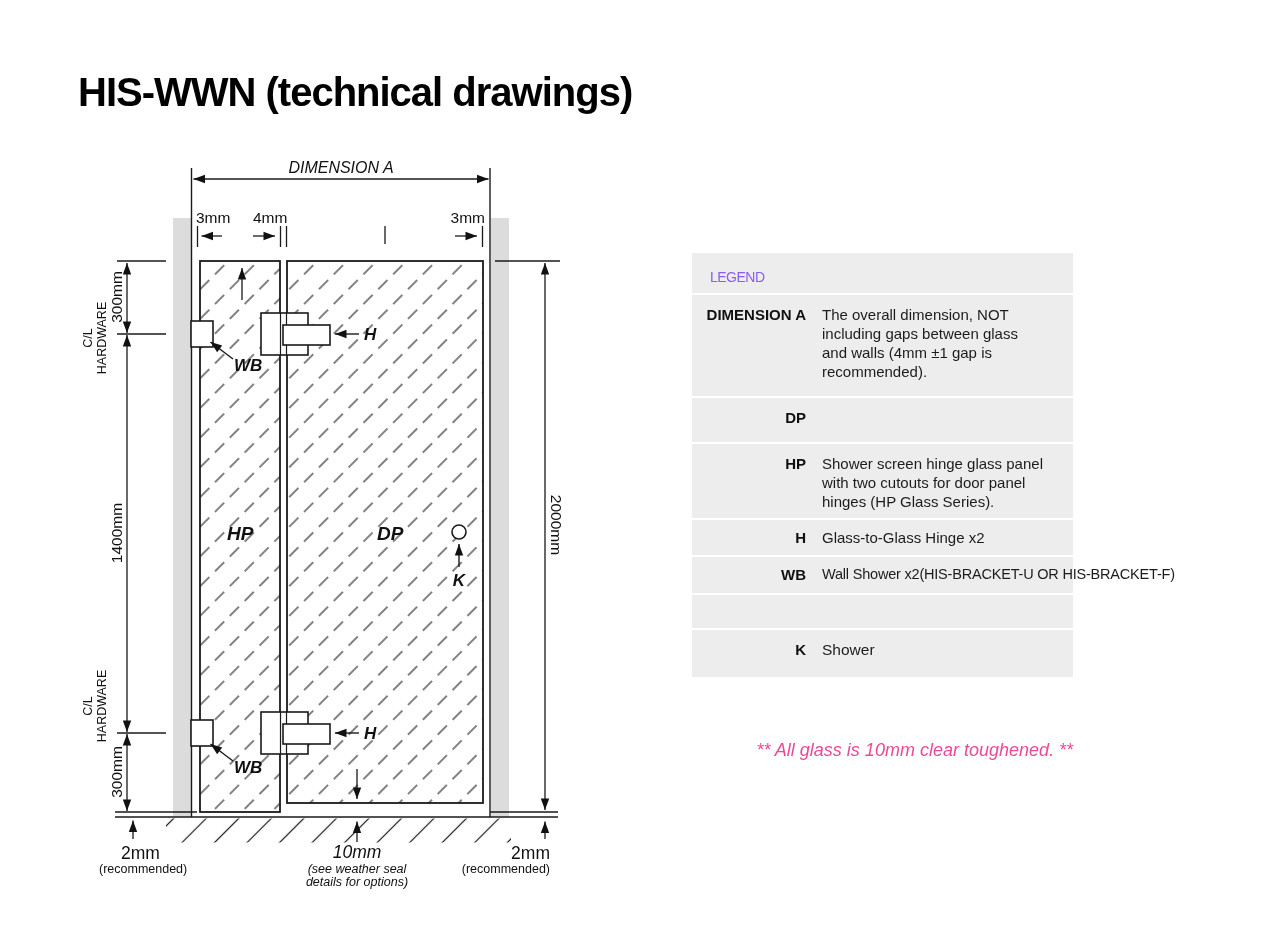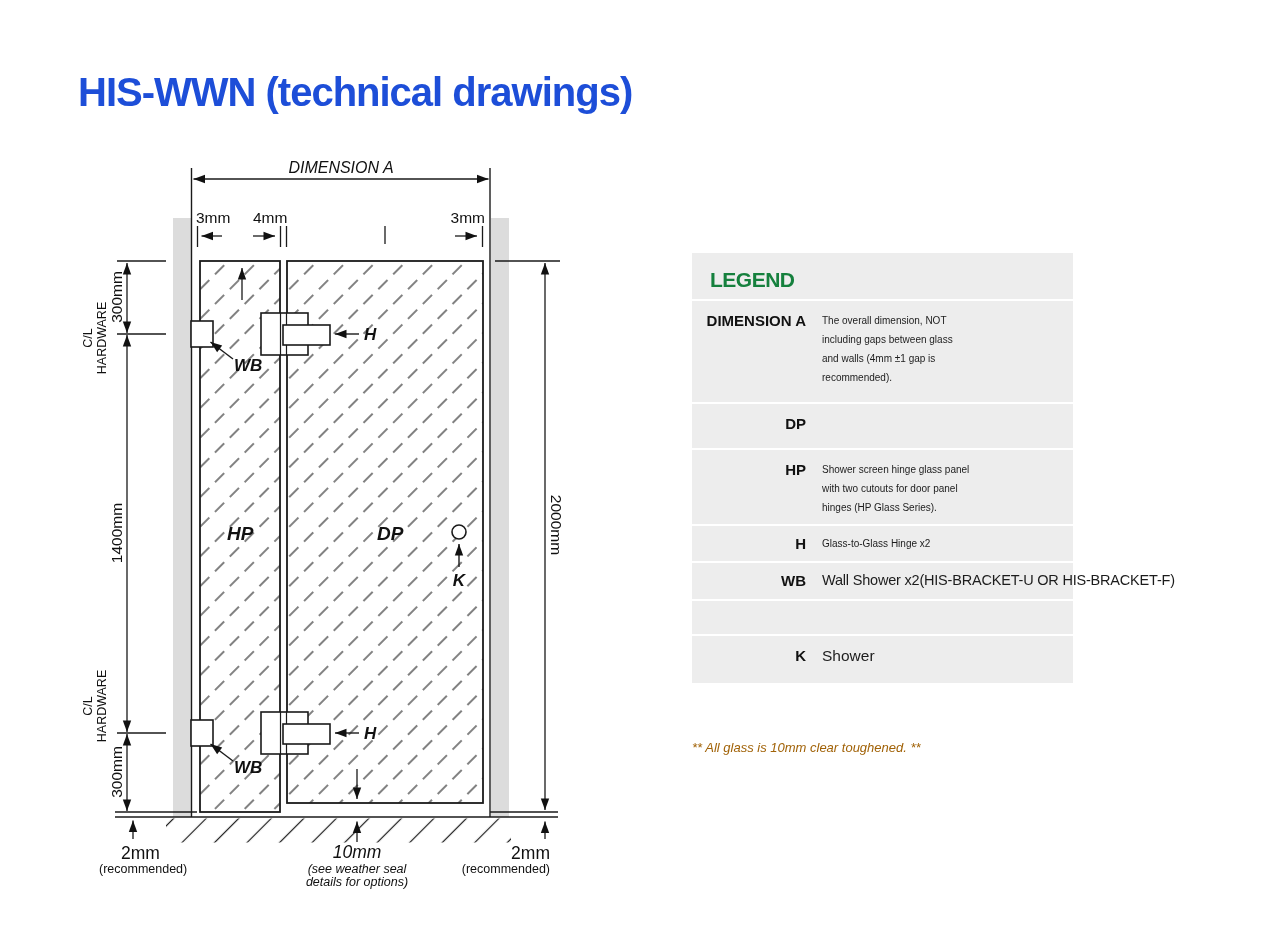--- a/index.html
+++ b/index.html
@@ -1,51 +1,51 @@
 <!DOCTYPE html>
 <html><head>
 <meta charset="utf-8">
 <style>
   html,body{margin:0;padding:0;background:#fff;}
   #stage{position:relative;width:1285px;height:944px;background:#fff;overflow:hidden;
          font-family:"Liberation Sans",sans-serif;color:#111;}
   .page-title{position:absolute;left:78px;top:70px;font-size:40px;font-weight:bold;
-              letter-spacing:-1px;color:#1d4ed8;white-space:nowrap;text-align:right;}
+              letter-spacing:-1px;color:#000000;white-space:nowrap;text-align:right;}
   
   #drawing{position:absolute;left:0;top:0;}
   #drawing line, #drawing rect.outline{stroke:#1a1a1a;}
   #drawing text{fill:#111;font-family:"Liberation Sans",sans-serif;}
   .t-dim{font-size:15.5px;}
   .t-small{font-size:12.5px;}
   .t-smallit{font-size:12.5px;font-style:italic;}
   .t-dima{font-size:16px;font-style:italic;}
   .t-hw{font-size:17px;font-style:italic;font-weight:bold;}
   .t-panel{font-size:19px;font-style:italic;font-weight:bold;}
   .t-big{font-size:17.5px;}
   .t-bigit{font-size:17.5px;font-style:italic;}
   
   .legend{position:absolute;left:692px;top:253px;width:381px;background:#ededed;}
   .legend-header{padding:15px 0 7px 18px;}
-  .legend-title{font-size:21px;font-weight:bold;letter-spacing:-0.5px;color:#15803d;}
+  .legend-title{font-size:14px;font-weight:normal;letter-spacing:-0.5px;color:#8b5cf6;}
   .legend-row{display:grid;grid-template-columns:130px 1fr;border-top:2px solid #ffffff;
               align-items:start;}
   .legend-row .term{font-weight:bold;font-size:15px;text-align:right;padding-right:16px;
                     line-height:19px;white-space:nowrap;}
-  .legend-row .desc{font-size:10px;line-height:19px;white-space:pre-line;color:#1c1c1c;}
+  .legend-row .desc{font-size:15px;line-height:19px;white-space:pre-line;color:#1c1c1c;}
   .r-dima{padding:10px 0 15px 0;}
   .r-dp{padding:10px 0 15px 0;}
   .r-hp{padding:10px 0 7px 0;}
   .r-h{padding:8px 0 8px 0;}
   .r-wb{padding:8px 0 9px 0;}
   .r-wb .desc{white-space:nowrap;overflow:visible;font-size:14.5px;letter-spacing:-0.2px;}
   .r-empty{min-height:33px;}
   .r-k{padding:10px 0 18px 0;}
   .r-k .desc{font-size:15.5px;}
-  .legend-foot{position:absolute;left:692px;top:740px;width:381px;text-align:left;
-               font-size:13px;font-style:italic;color:#a16207;}
+  .legend-foot{position:absolute;left:692px;top:740px;width:381px;text-align:right;
+               font-size:18px;font-style:italic;color:#ec4899;}
 </style>
 </head>
 <body>
 
 <div id="stage">
 
   <div class="page-title">HIS-WWN (technical drawings)</div>
 
   <svg id="drawing" width="660" height="944" viewBox="0 0 660 944">
     <defs>

